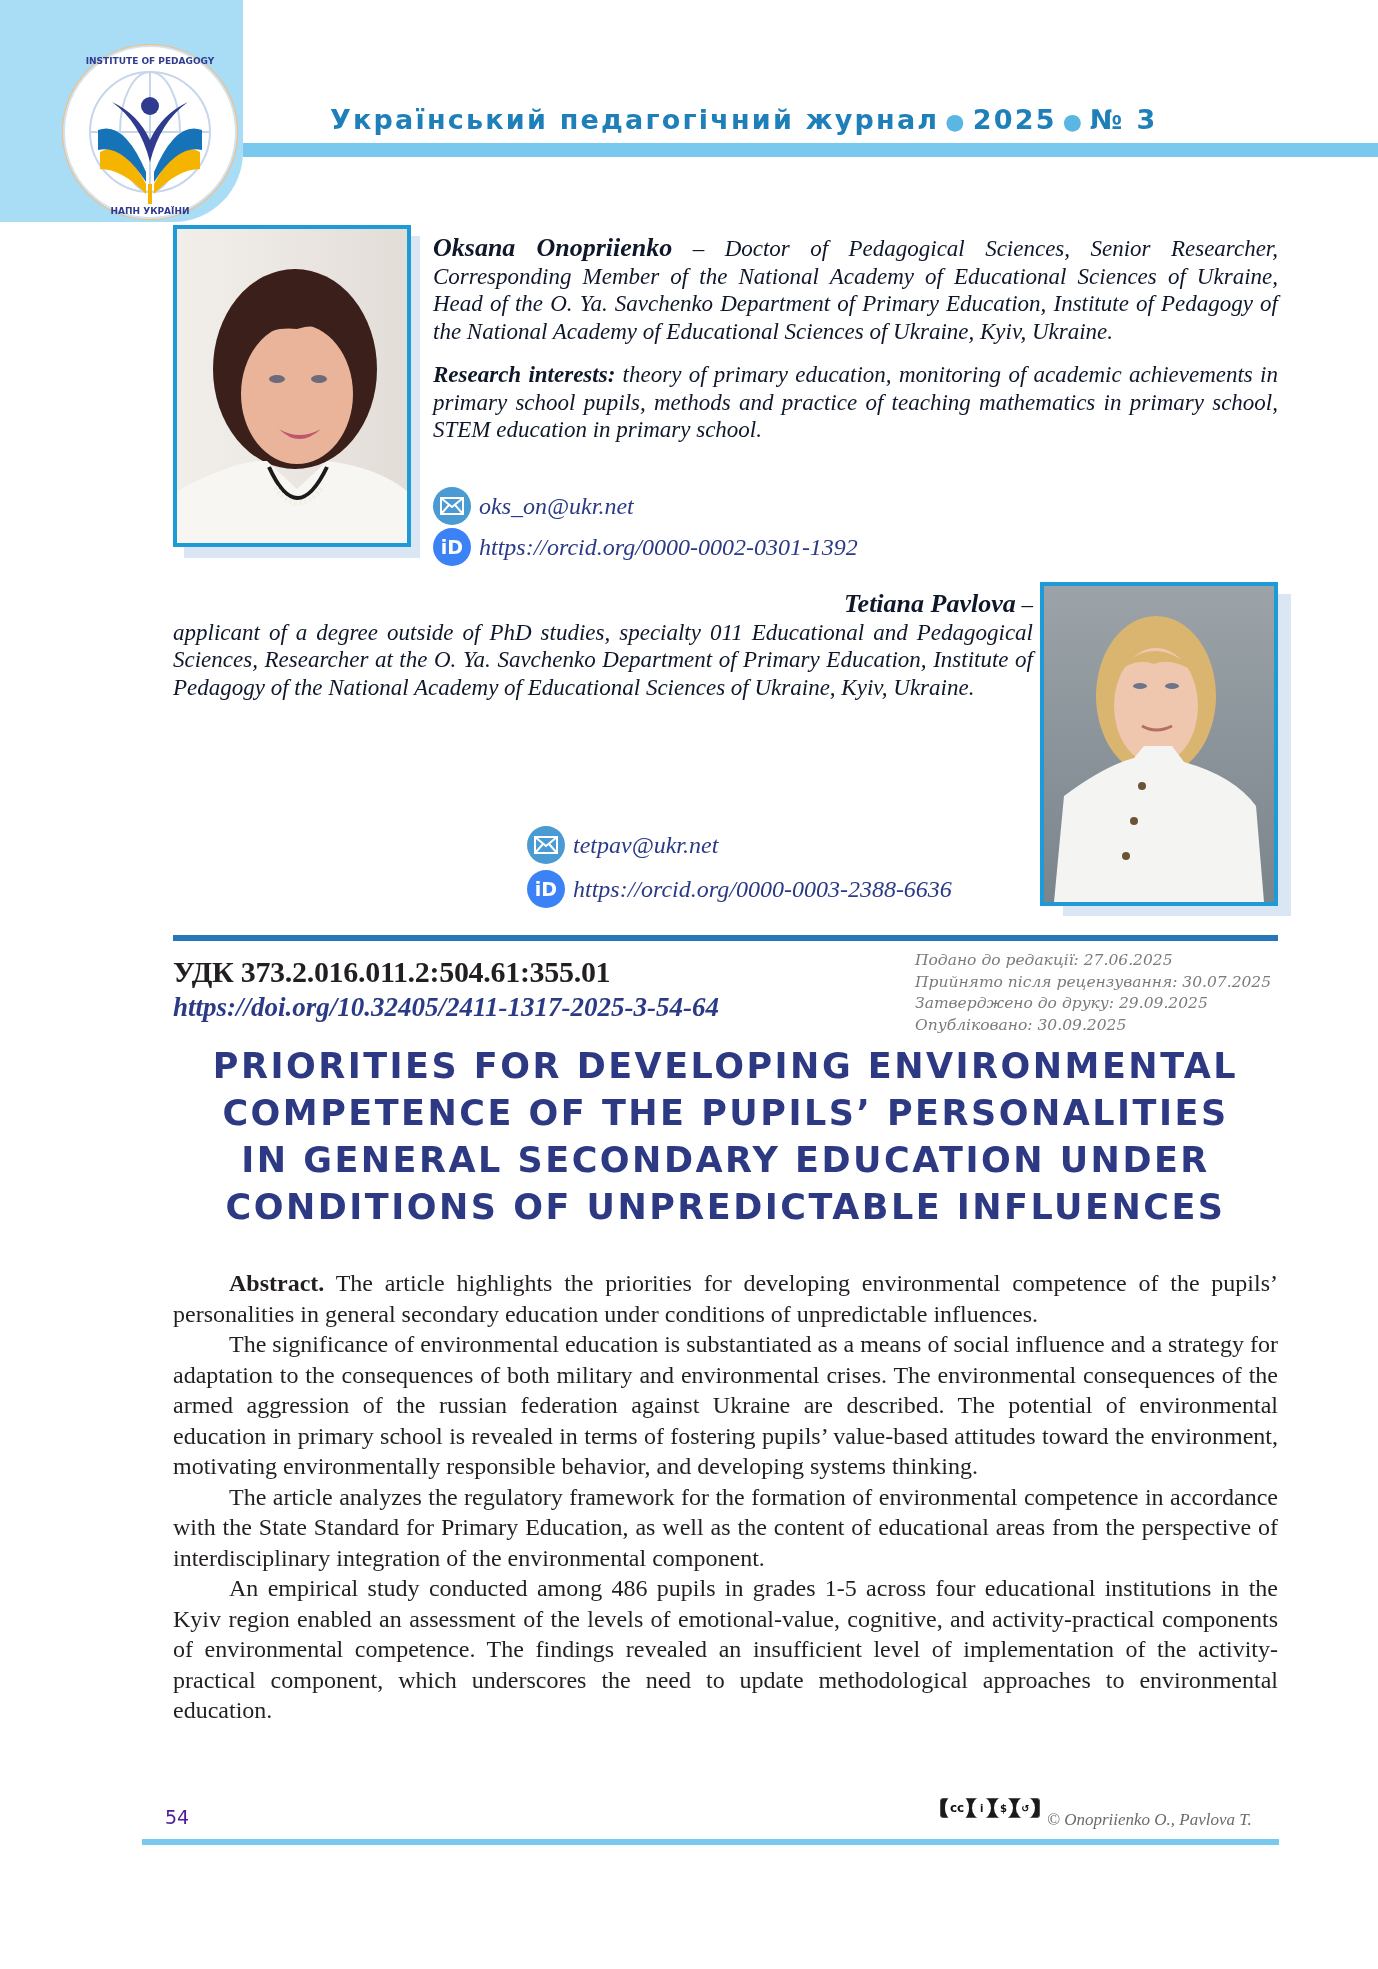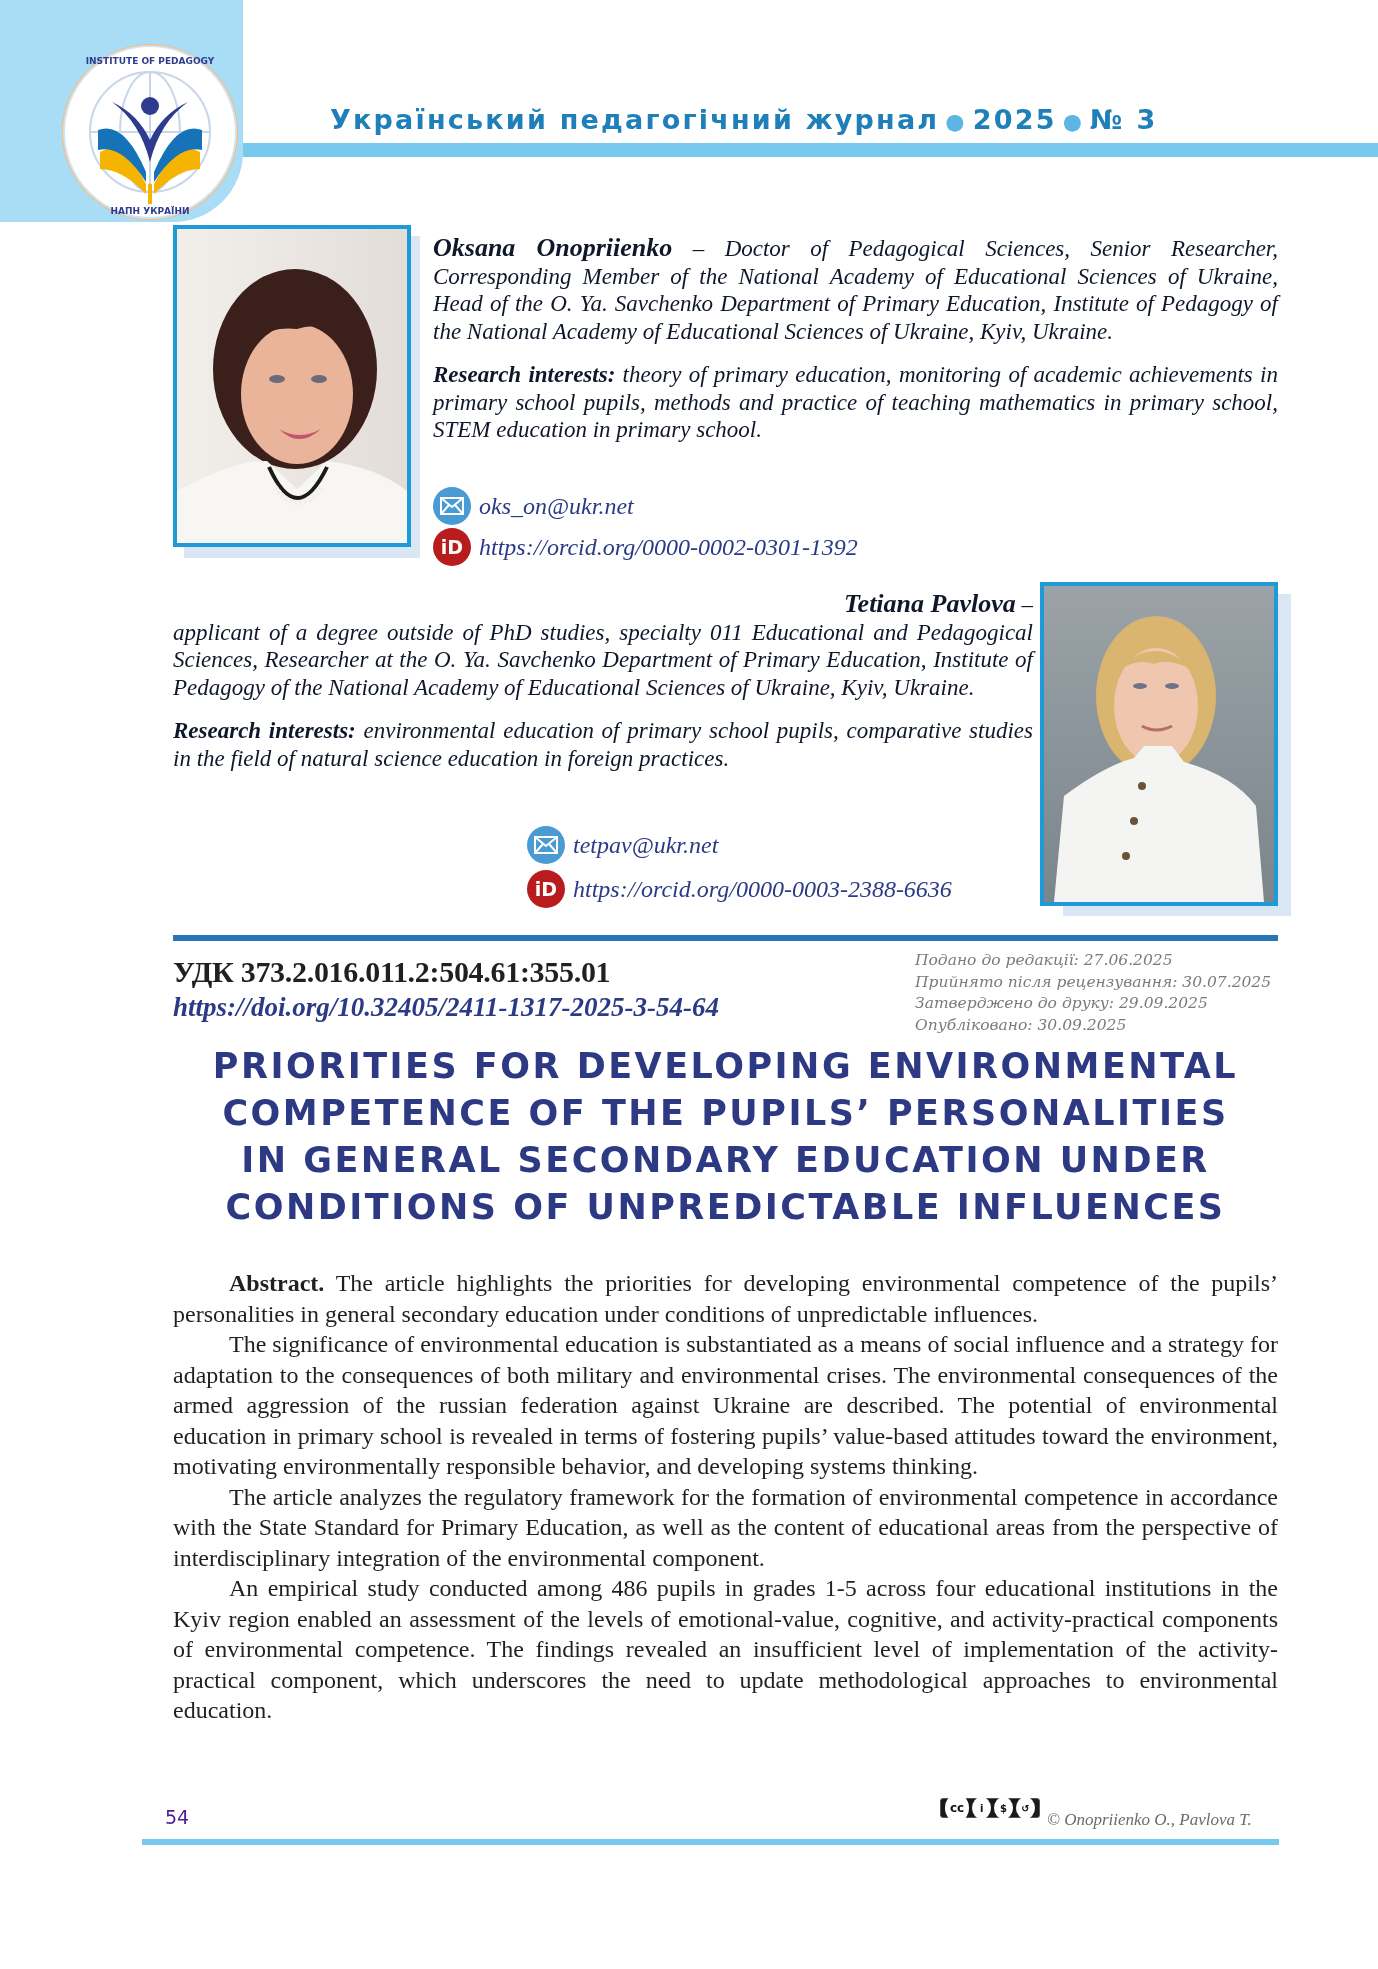--- a/index.html
+++ b/index.html
@@ -20,21 +20,21 @@
   .photo-frame svg { width: 100%; height: 100%; display: block; }
 
   .bio { position: absolute; font-family: "Liberation Serif", serif; font-style: italic; font-size: 23px; line-height: 27.5px; text-align: justify; color: #0f172a; }
   .bio .name { font-weight: bold; font-size: 26px; }
   .bio .label { font-weight: bold; }
   .bio p + p { margin-top: 16px; }
 
   .contact { position: absolute; display: flex; align-items: center; font-family: "Liberation Serif", serif; font-style: italic; font-size: 24px; color: #2b3a86; white-space: nowrap; }
   .contact .ic { width: 38px; height: 38px; border-radius: 50%; margin-right: 8px; display: flex; align-items: center; justify-content: center; flex: none; }
   .ic-mail { background: #4a9ad4; }
-  .ic-orcid { background: #b91c1c; color: #fff; font-family: "DejaVu Sans", sans-serif; font-weight: bold; font-style: normal; font-size: 19px; }
+  .ic-orcid { background: #3b82f6; color: #fff; font-family: "DejaVu Sans", sans-serif; font-weight: bold; font-style: normal; font-size: 19px; }
 
   
   .meta-rule { position: absolute; left: 173px; top: 935px; width: 1105px; height: 6px; background: #2777b8; }
   .udk { position: absolute; left: 173px; top: 955px; font-family: "Liberation Serif", serif; font-weight: bold; font-size: 30px; color: #231f20; letter-spacing: -0.3px; }
   .doi { position: absolute; left: 173px; top: 992px; font-family: "Liberation Serif", serif; font-weight: bold; font-style: italic; font-size: 27px; color: #2b3a86; }
   .dates { position: absolute; left: 915px; top: 950px; font-family: "DejaVu Serif", serif; font-style: italic; font-size: 15.5px; line-height: 21.5px; color: #7a7a7a; }
 
   
   .article-title { position: absolute; left: 173px; top: 1043px; width: 1105px; text-align: center; font-family: "DejaVu Sans", sans-serif; font-weight: bold; font-size: 35px; line-height: 47px; letter-spacing: 2.5px; color: #2d3a83; }
 
@@ -116,21 +116,20 @@
   <span>oks_on@ukr.net</span>
 </div>
 <div class="contact" style="left:433px;top:528px;">
   <span class="ic ic-orcid">iD</span>
   <span>https://orcid.org/0000-0002-0301-1392</span>
 </div>
 
 <div class="bio" style="left:173px;top:590px;width:860px;">
   <p style="text-align:right;"><span class="name">Tetiana Pavlova</span><span> –</span></p>
   <p style="margin-top:0;"><span>applicant of a degree outside of PhD studies, specialty 011 Educational and Pedagogical Sciences, Researcher at the O. Ya. Savchenko Department of Primary Education, Institute of Pedagogy of the National Academy of Educational Sciences of Ukraine, Kyiv, Ukraine.</span></p>
-  <p><span class="label">Research interests:</span><span> environmental education of primary school pupils, comparative studies in the field of natural science education in foreign practices.</span></p>
 </div>
 
 <div class="contact" style="left:527px;top:826px;">
   <span class="ic ic-mail">
     <svg width="24" height="18" viewBox="0 0 24 18">
         <rect x="1" y="1" width="22" height="16" fill="none" stroke="#fff" stroke-width="2"></rect>
         <path d="M1 1 L12 10 L23 1" fill="none" stroke="#fff" stroke-width="2"></path>
         <path d="M1 17 L9 8 M23 17 L15 8" stroke="#fff" stroke-width="2"></path>
       </svg>
   </span>

